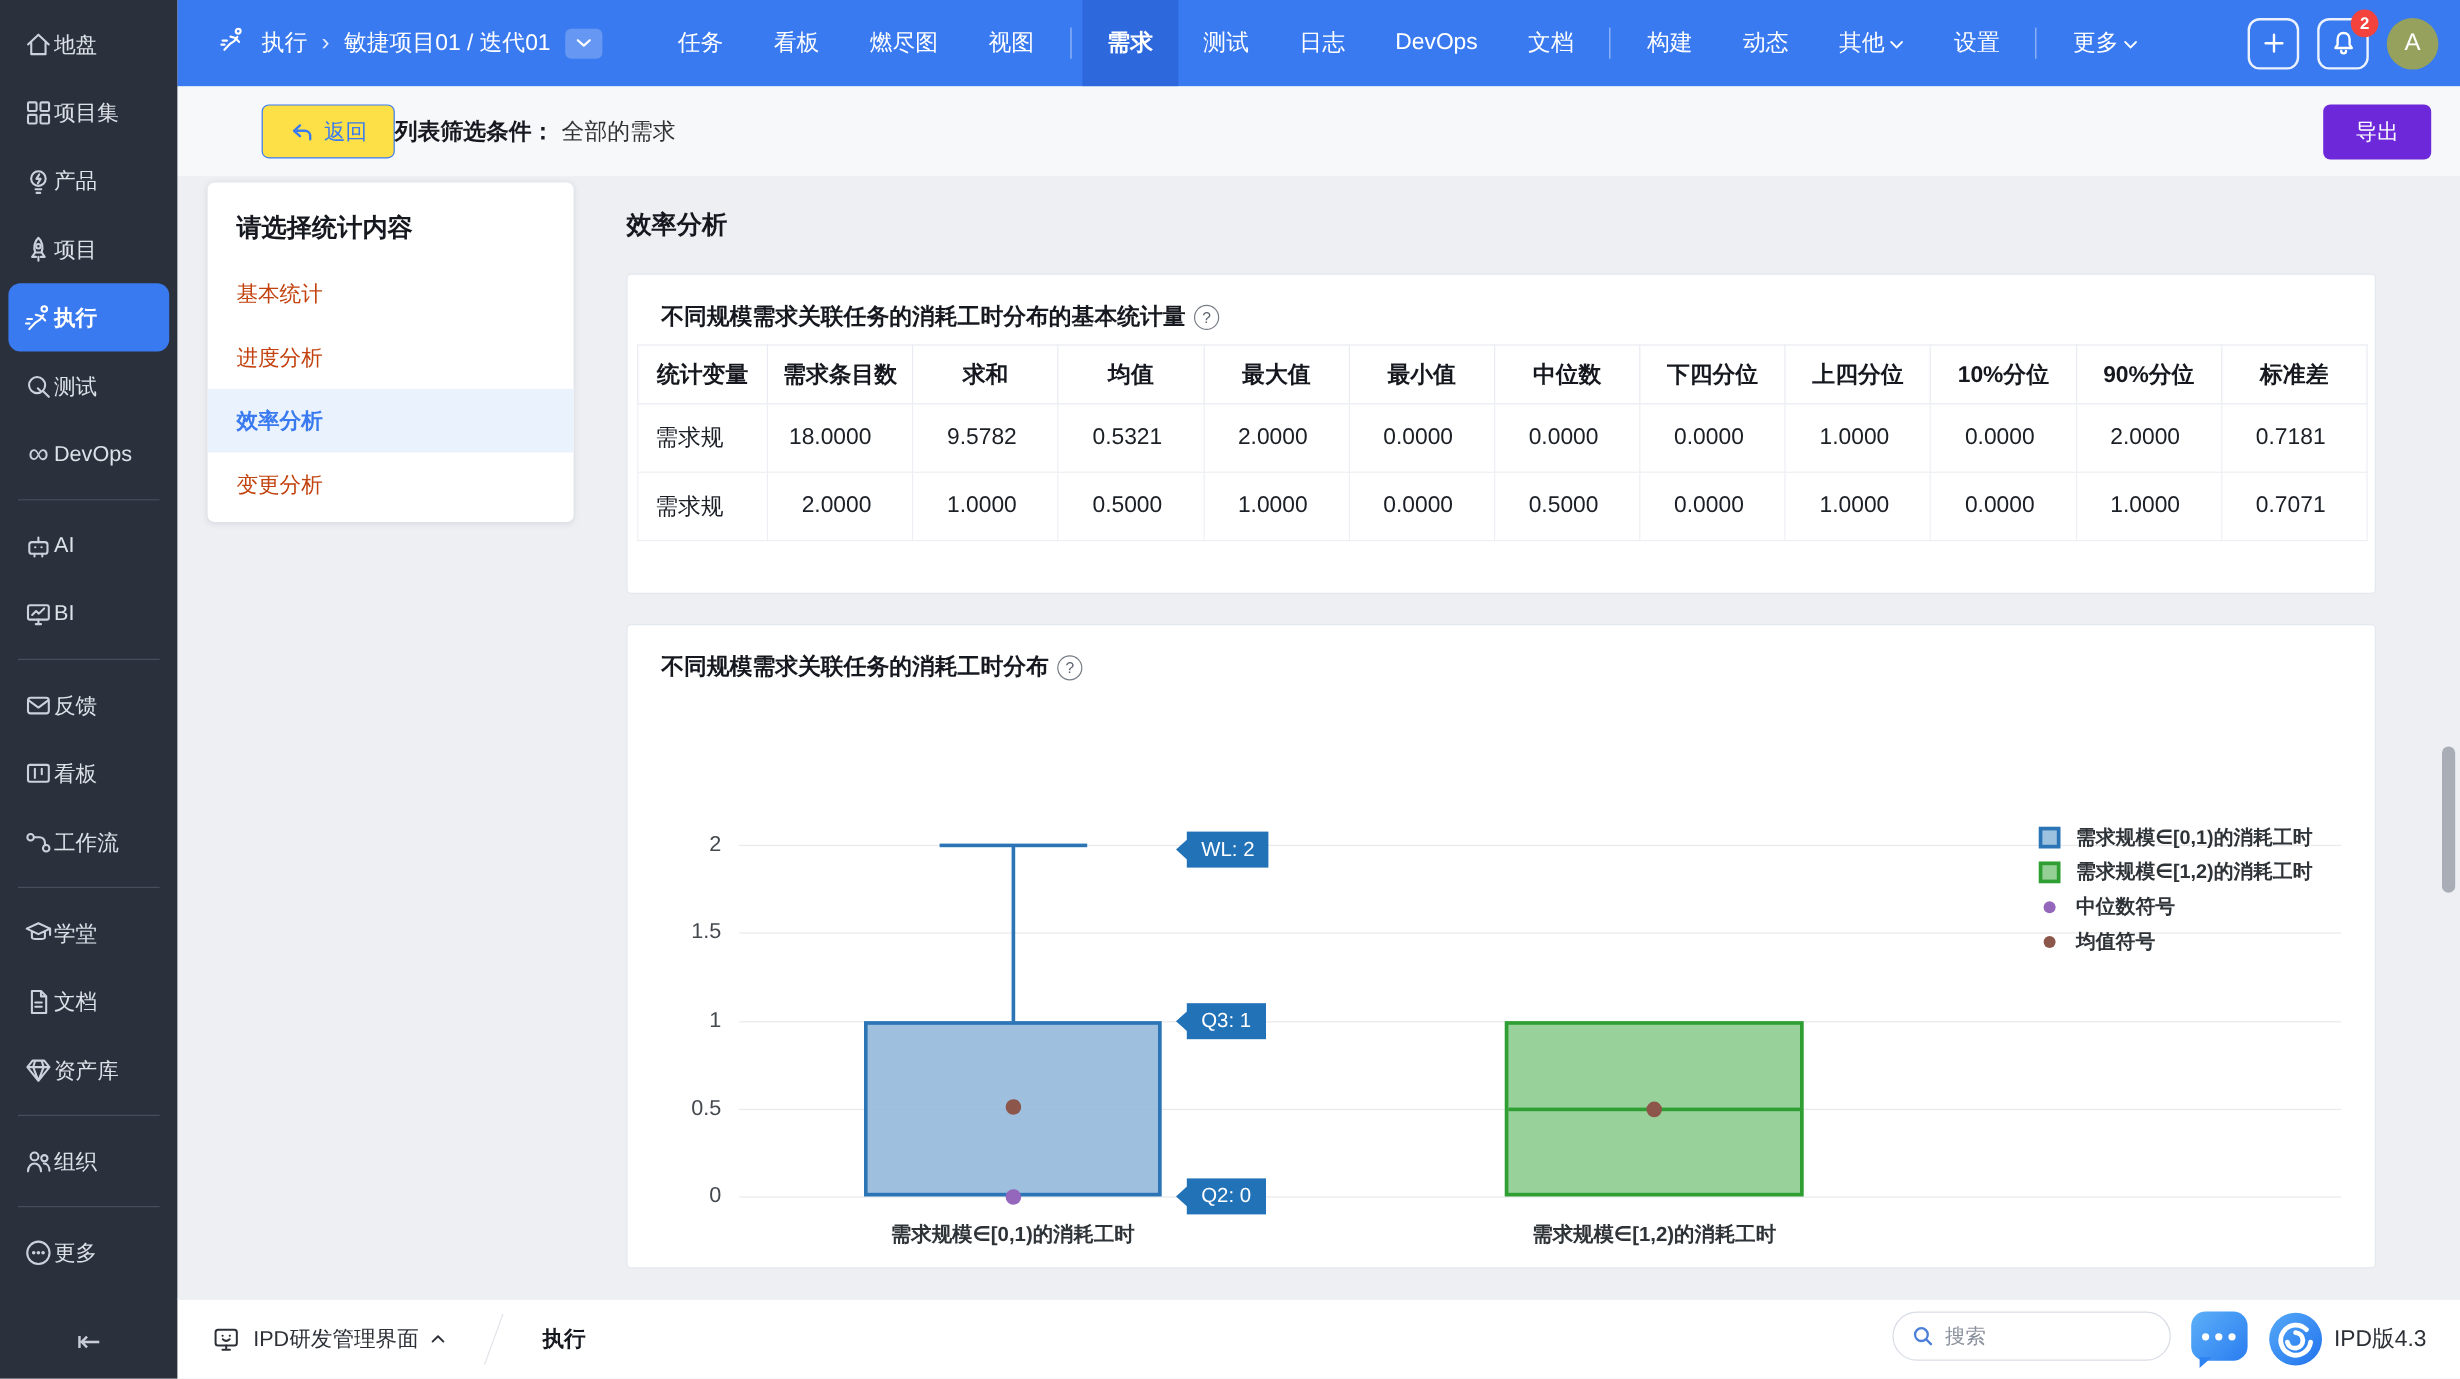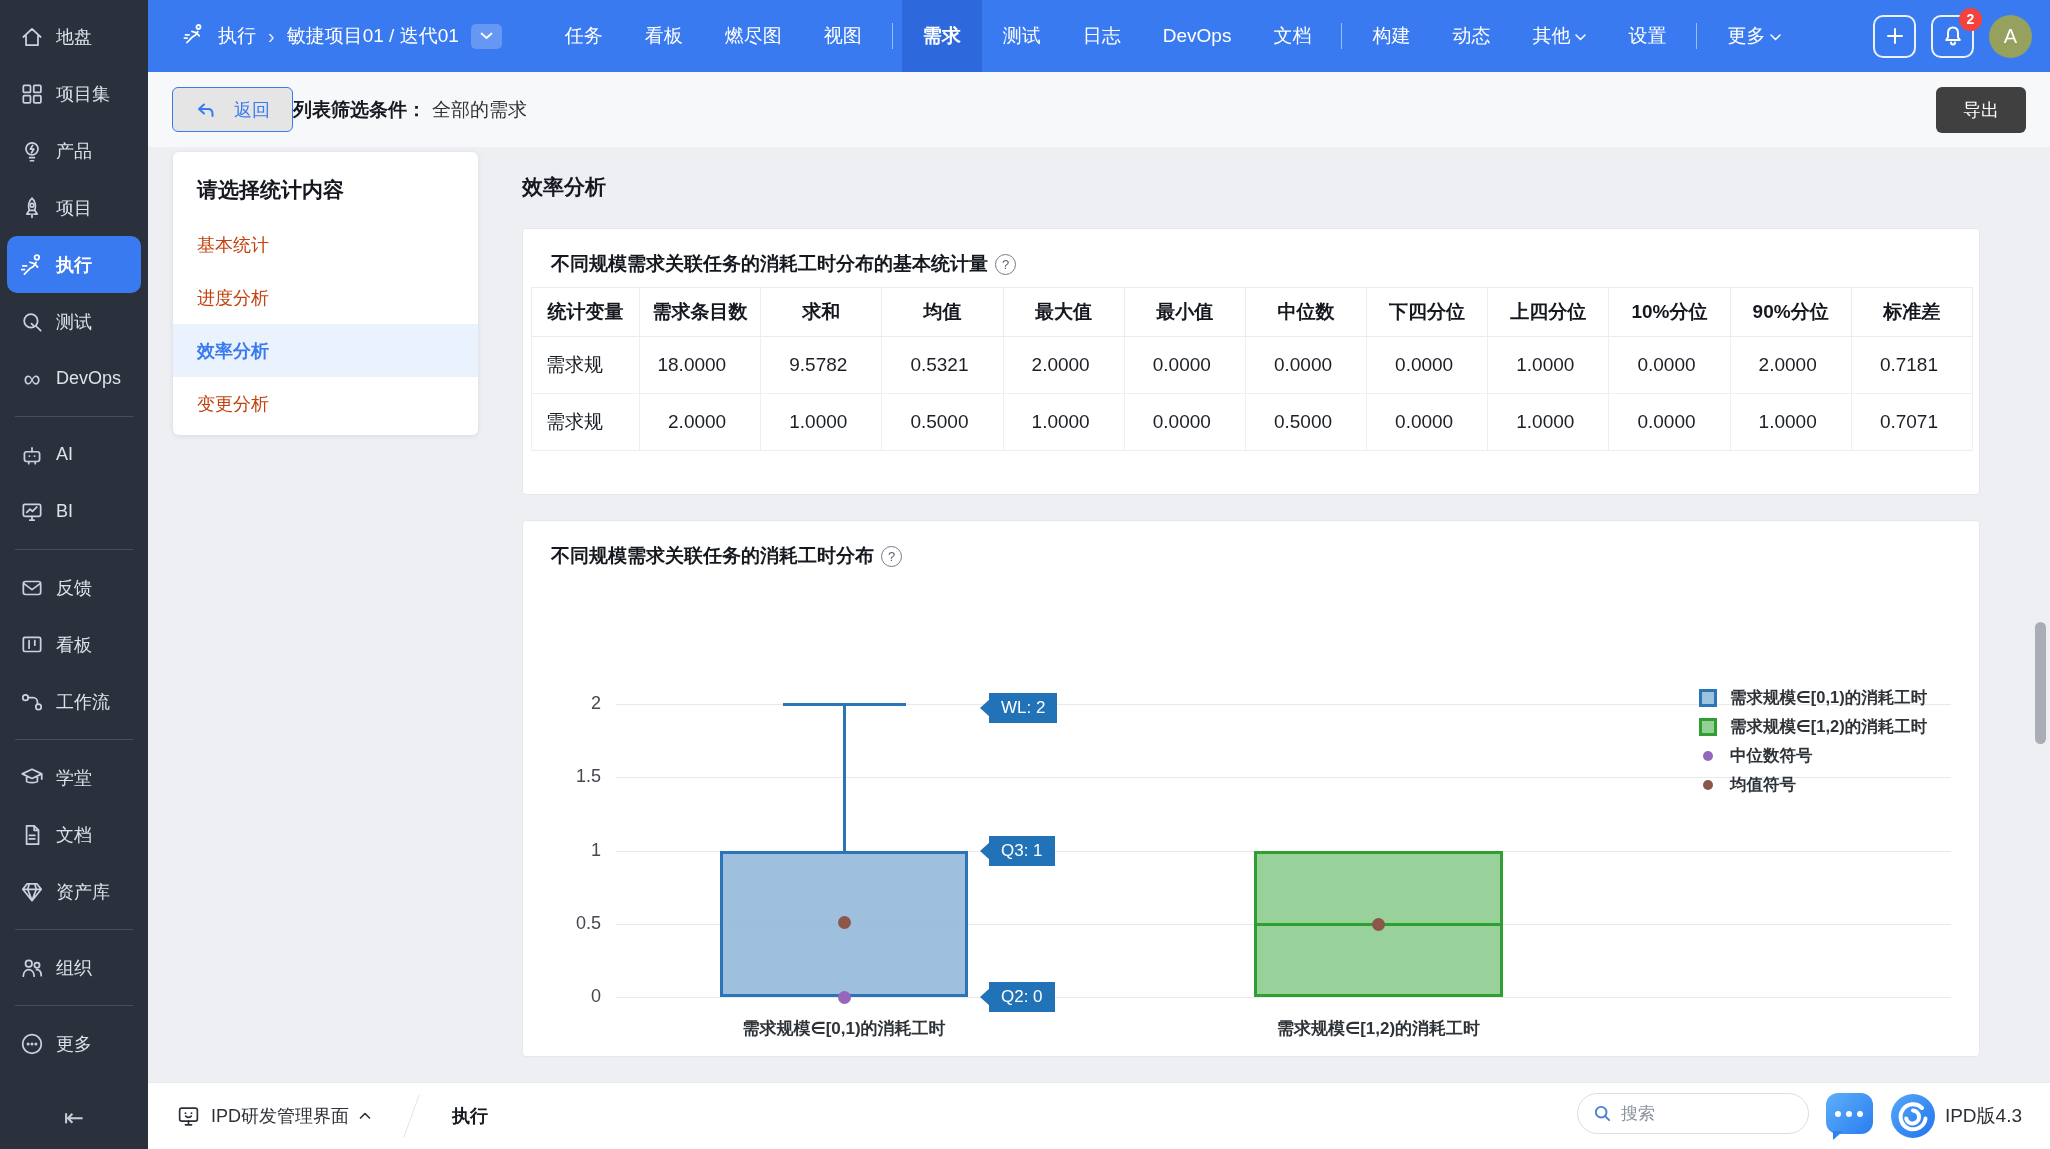--- a/index.html
+++ b/index.html
@@ -2,21 +2,21 @@
 <html><head>
 <meta charset="utf-8">
 <style>
   * { margin:0; padding:0; box-sizing:border-box; }
   html,body { width:2050px; height:1149px; overflow:hidden; }
   body { font-family:"Liberation Sans","DejaVu Sans",sans-serif; color:#1f2329; background:#edeff3; }
   .app { display:flex; width:2050px; height:1149px; }
 
   
   .sidebar { width:148px; background:#2b303d; display:flex; flex-direction:column; padding-top:8px; flex:none; }
-  .side-item { height:57px; display:flex; align-items:center; gap:11px; padding-left:19px; font-size:18px; color:#dde1e8; cursor:pointer; flex:none;}
+  .side-item { height:57px; display:flex; align-items:center; padding-left:19px; font-size:18px; color:#dde1e8; cursor:pointer; flex:none;}
   .side-item .glyph { width:26px; height:26px; display:flex; align-items:center; justify-content:center; flex:none;}
   .side-item svg { stroke:#ccd2dd; fill:none; stroke-width:1.6; stroke-linecap:round; stroke-linejoin:round; }
   .side-item.active { background:#3a7af0; border-radius:10px; margin:0 7px; padding-left:12px; color:#fff; font-weight:bold;}
   .side-item.active svg { stroke:#fff; }
   .infinity-glyph { font-size:24px; color:#ccd2dd; line-height:1; }
   .side-div { height:1px; background:#474d5c; margin:9px 15px; flex:none;}
   .side-collapse { margin-top:auto; height:62px; display:flex; align-items:center; justify-content:center; color:#c7ccd6; font-size:24px; cursor:pointer;}
 
   
   .main { flex:1; display:flex; flex-direction:column; min-width:0; }
@@ -31,26 +31,26 @@
   .nav-sep { width:1px; height:26px; background:rgba(255,255,255,.5); margin:0 9px; }
   .chev-svg { margin-top:3px; }
   .nav-right { margin-left:auto; display:flex; align-items:center; gap:15px; margin-right:18px; }
   .icon-btn { width:43px; height:43px; border:2px solid rgba(255,255,255,.9); border-radius:10px; display:flex; align-items:center; justify-content:center; cursor:pointer; position:relative;}
   .icon-btn svg { stroke:#fff; fill:none; stroke-width:2; stroke-linecap:round; stroke-linejoin:round;}
   .badge { position:absolute; top:-9px; right:-10px; min-width:23px; height:23px; background:#f4433c; border-radius:12px; color:#fff; font-size:14px; font-weight:bold; display:flex; align-items:center; justify-content:center; padding:0 5px;}
   .avatar { width:43px; height:43px; border-radius:50%; background:#95a15c; color:#fff; font-size:20px; display:flex; align-items:center; justify-content:center; cursor:pointer;}
 
   
   .toolbar { height:75px; background:#f7f8fa; display:flex; align-items:center; padding:0 24px; flex:none;}
-  .back-btn { height:45px; padding:0 22px; background:#e5e5e5; border:1px solid #3a7af0; border-radius:6px; color:#3a7af0; font-size:18px; display:flex; align-items:center; gap:19px; cursor:pointer;}
+  .back-btn { height:45px; padding:0 22px; background:#fde047; border:1px solid #3a7af0; border-radius:6px; color:#3a7af0; font-size:18px; display:flex; align-items:center; gap:9px; cursor:pointer;margin-left:46px;}
   .back-btn svg { stroke:#3a7af0; fill:none; stroke-width:2; stroke-linecap:round; stroke-linejoin:round;}
   .filter-wrap { font-size:19px; display:flex; gap:6px; align-items:center;}
   .filter-label { font-weight:bold; color:#16191f; }
   .filter-value { color:#333; }
-  .export-btn { margin-left:auto; height:46px; padding:0 27px; background:#404040; border:none; border-radius:6px; color:#fff; font-size:18px; cursor:pointer;}
+  .export-btn { margin-left:auto; height:46px; padding:0 27px; background:#6d28d9; border:none; border-radius:6px; color:#fff; font-size:18px; cursor:pointer;}
 
   
   .content { flex:1; background:#edeff3; position:relative; overflow:hidden; }
   .stats-panel { position:absolute; left:25px; top:5px; width:305px; height:283px; background:#fff; border-radius:6px; box-shadow:0 1px 5px rgba(30,40,70,.10); overflow:hidden;}
   .stats-panel-title { padding:24px 24px 14px; font-size:21px; font-weight:bold; color:#15181e;}
   .stat-item { height:53px; display:flex; align-items:center; padding-left:24px; font-size:18px; color:#c2410c; cursor:pointer;}
   .stat-item.active { background:#e9f2fd; color:#3a7af0; font-weight:bold;}
 
   .main-heading { position:absolute; left:374px; top:26px; font-size:21px; font-weight:bold; color:#15181e;}
 

